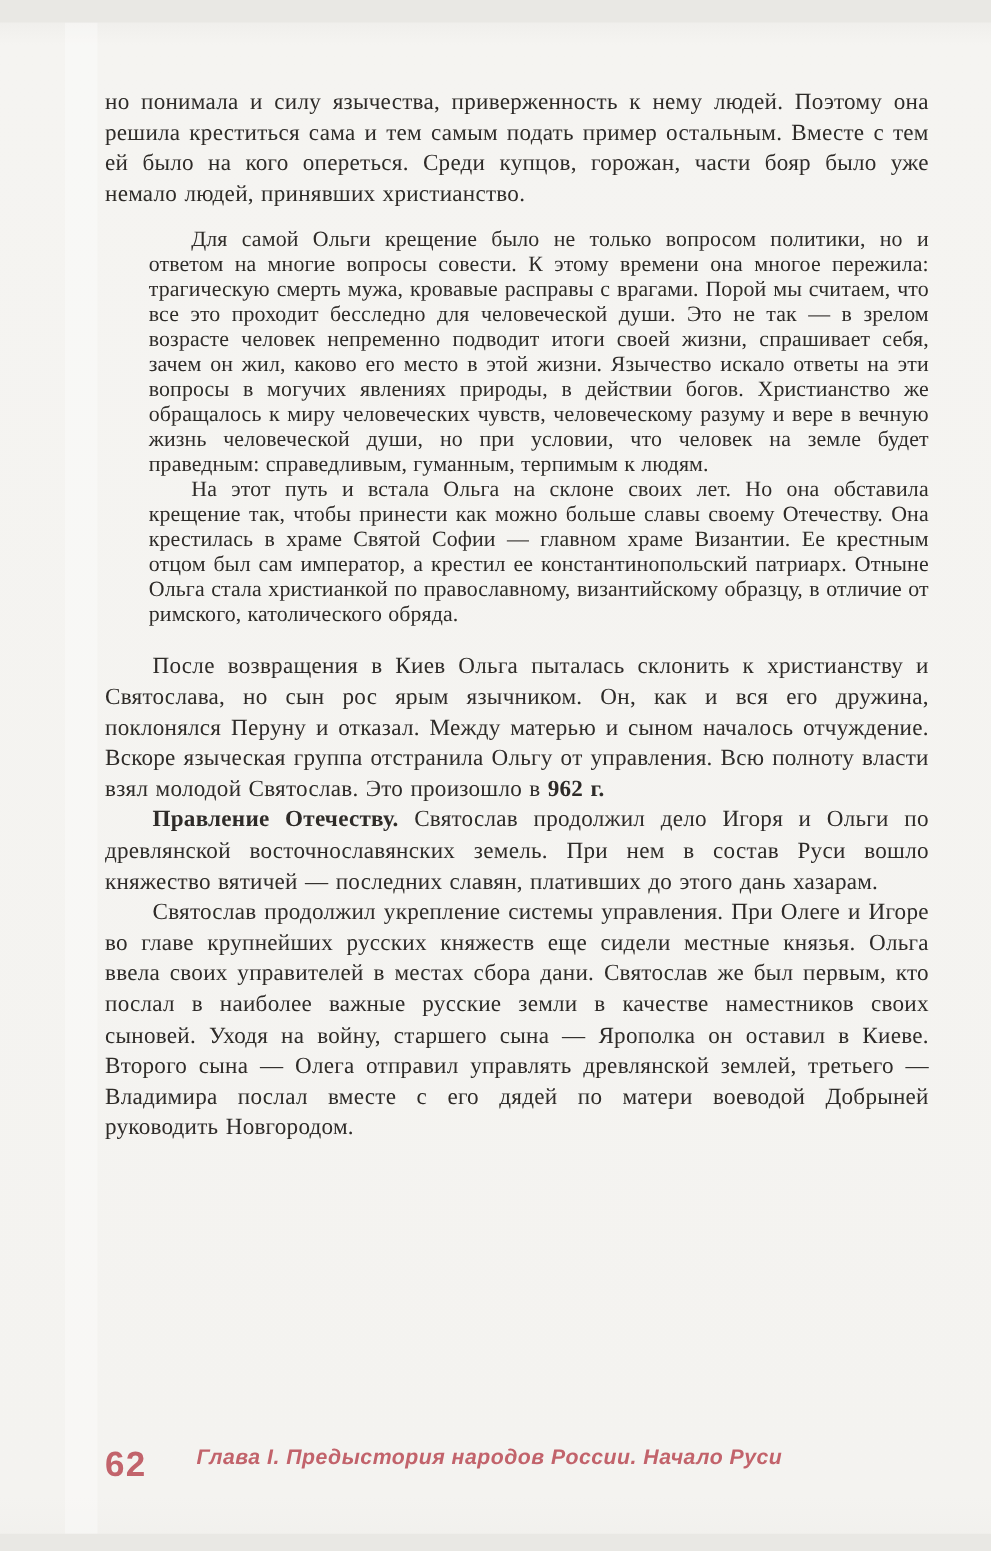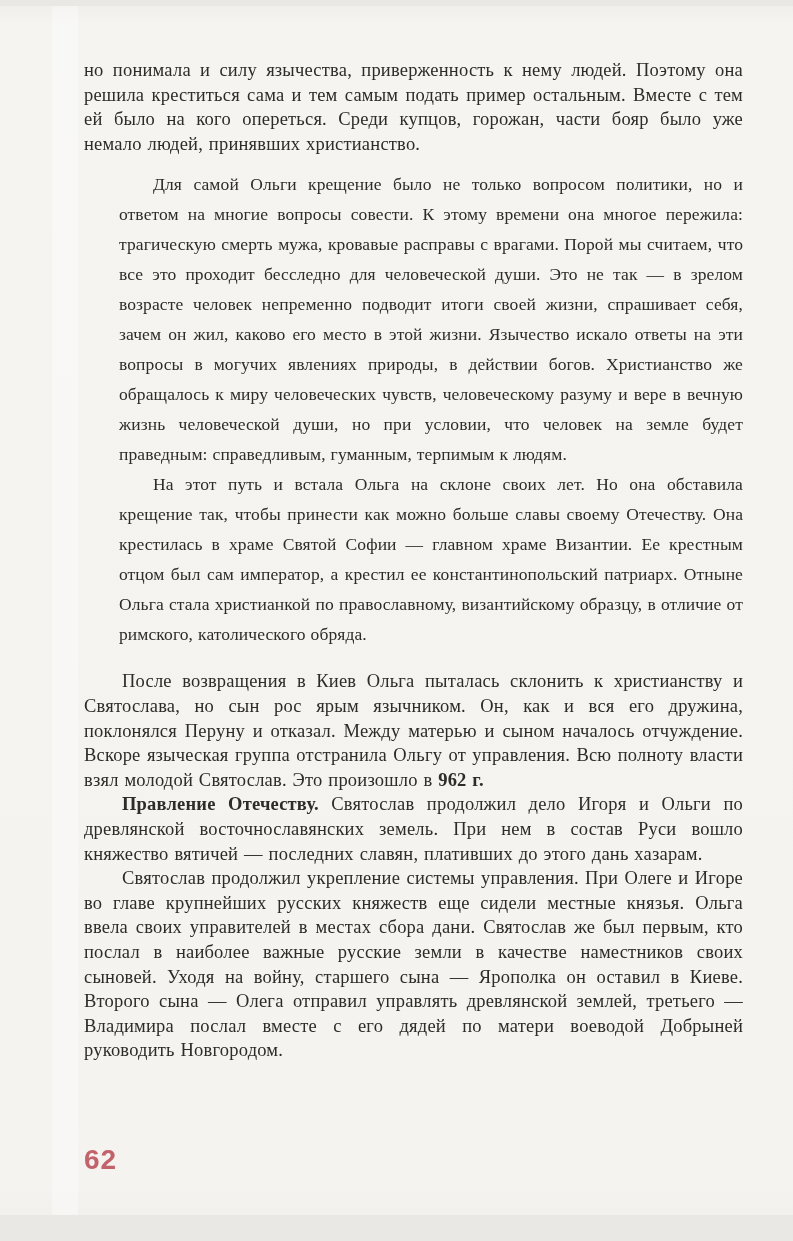--- a/index.html
+++ b/index.html
@@ -4,21 +4,21 @@
 <style>
   html, body { margin: 0; padding: 0; }
   body {
     background: #e9e8e4;
     font-family: "Liberation Serif", "DejaVu Serif", serif;
   }
   .page {
     position: relative;
     width: 793px;
     height: 1209px;
-    margin: 6px auto;
+    margin: 18px auto;
     background: linear-gradient(180deg, #f0efec 0, #f5f4f1 18px, #f4f3f0 1180px, #efeeea 1241px);
     overflow: hidden;
     color: #2e2b28;
   }
   .page::before {
     
     content: "";
     position: absolute;
     left: 52px; top: 0; bottom: 0;
     width: 26px;
@@ -40,21 +40,21 @@
     letter-spacing: 0.2px;
     word-spacing: 1px;
   }
   p.para.noindent { text-indent: 0; }
   .inset {
     margin: 13px 0 20px 0;
     padding-left: 35px;
   }
   .inset p.para {
     font-size: 17.5px;
-    line-height: 30px;
+    line-height: 20px;
     text-indent: 34px;
     letter-spacing: 0.1px;
     word-spacing: 0.5px;
   }
   .bold { font-weight: bold; }
   .italic { }
   .footer {
     position: absolute;
     left: 84px;
     right: 50px;
@@ -95,15 +95,16 @@
     <p class="para"><span>После возвращения в Киев Ольга пыталась склонить к христианству и Святослава, но сын рос ярым язычником. Он, как и вся его дружина, поклонялся Перуну и отказал. Между матерью и сыном началось отчуждение. Вскоре языческая группа отстранила Ольгу от управления. Всю полноту власти взял молодой Святослав. Это произошло в </span><span class="bold">962 г.</span></p>
 
     <p class="para"><span class="bold">Правление Отечеству.</span><span> Святослав продолжил дело Игоря и Ольги по древлянской восточнославянских земель. При нем в состав Руси вошло княжество вятичей — последних славян, плативших до этого дань хазарам.</span></p>
 
     <p class="para"><span>Святослав продолжил укрепление системы управления. При Олеге и Игоре во главе крупнейших русских княжеств еще сидели местные князья. Ольга ввела своих управителей в местах сбора дани. Святослав же был первым, кто послал в наиболее важные русские земли в качестве наместников своих сыновей. Уходя на войну, старшего сына — </span><span class="italic">Ярополка</span><span> он оставил в Киеве. Второго сына — </span><span class="italic">Олега</span><span> отправил управлять древлянской землей, третьего — </span><span class="italic">Владимира</span><span> послал вместе с его дядей по матери воеводой </span><span class="italic">Добрыней</span><span> руководить Новгородом.</span></p>
 
   </div>
 
   <div class="footer">
     <span class="page-number">62</span>
+    <span class="chapter-title">Глава I. Предыстория народов России. Начало Руси</span>
   </div>
 
 </div>
 
 </body></html>

